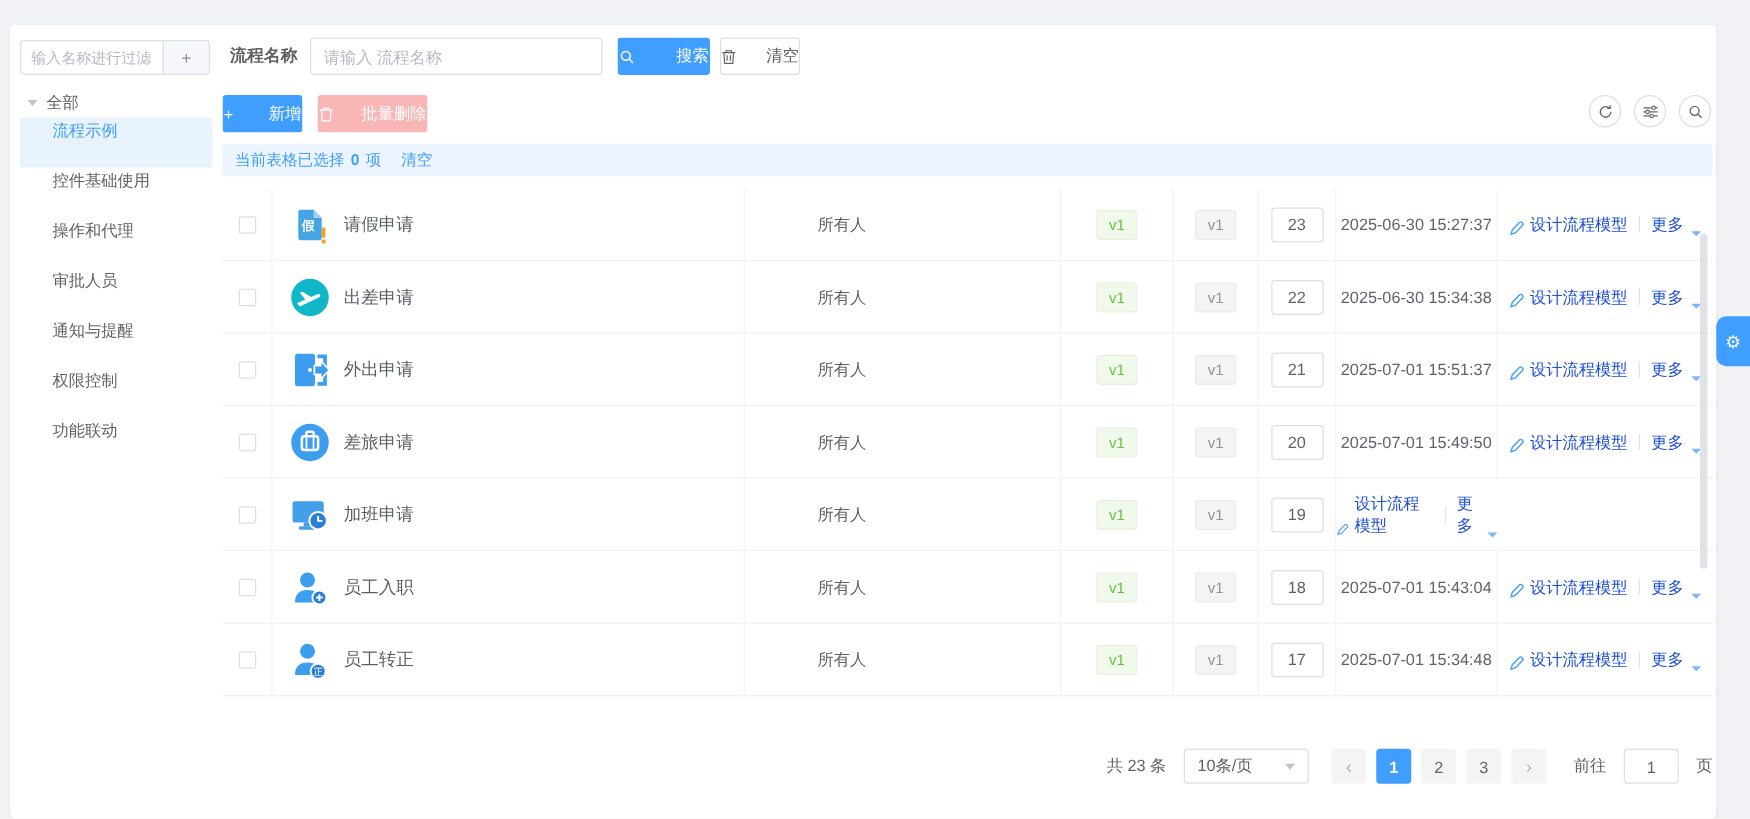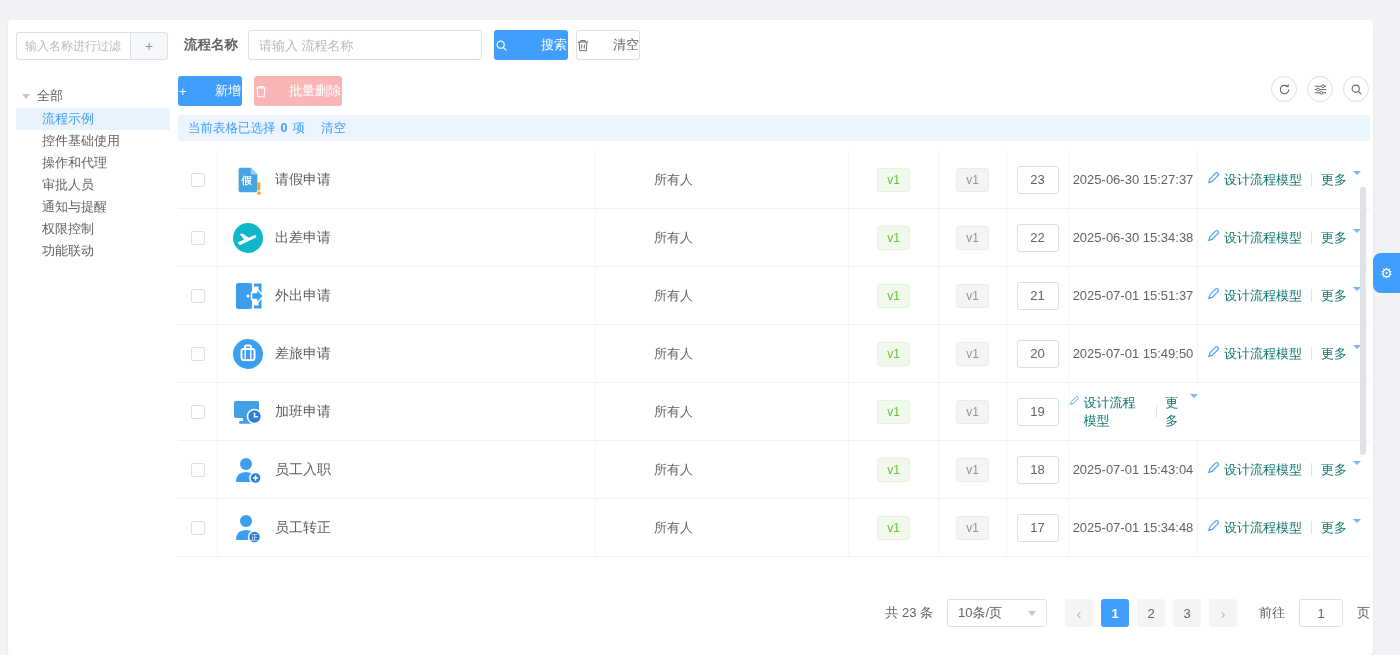--- a/index.html
+++ b/index.html
@@ -10,25 +10,25 @@
           background:#fff; border-radius:4px; box-shadow:0 1px 3px rgba(0,0,0,.06); }
 
   
   .sidebar { position:absolute; left:8px; top:12px; width:154px; }
   .filter-group { display:flex; width:152px; height:28px; }
   .filter-input { flex:1; min-width:0; border:1px solid #dcdfe6; border-right:none;
                   border-radius:3px 0 0 3px; padding:0 8px; font-size:12px; color:#606266; outline:none; }
   .filter-input::placeholder { color:#b4bac4; }
   .filter-add { width:38px; border:1px solid #dcdfe6; background:#f5f7fa; color:#8a8f99;
                 border-radius:0 3px 3px 0; font-size:14px; cursor:pointer; }
-  .tree { margin-top:24px; font-size:13px; color:#606266; }
+  .tree { margin-top:10px; font-size:13px; color:#606266; }
   .tree-root { display:flex; align-items:center; height:24px; cursor:pointer; }
   .caret { width:0; height:0; border-left:4.5px solid transparent; border-right:4.5px solid transparent;
            border-top:5.5px solid #c0c4cc; margin:0 7px 0 6px; }
-  .tree-item { height:22px; line-height:22px; padding-left:26px; cursor:pointer; border-radius:2px; }
+  .tree-item { height:40px; line-height:22px; padding-left:26px; cursor:pointer; border-radius:2px; }
   .tree-item.selected { background:#e8f3fe; color:#409eff; }
 
   
   .main { position:absolute; left:170px; top:0; width:1195px; height:635px; }
 
   .form-row { position:absolute; left:6px; top:10px; display:flex; align-items:center; }
   .form-label { font-size:13.5px; color:#606266; font-weight:bold; margin-right:10px; }
   .name-input { width:234px; height:30px; border:1px solid #dcdfe6; border-radius:3px;
                 padding:0 10px; font-size:13px; color:#606266; outline:none; }
   .name-input::placeholder { color:#b4bac4; }
@@ -67,21 +67,21 @@
   .td.col-scope { justify-content:flex-start; padding-left:58px; }
   .checkbox { width:14px; height:14px; border:1px solid #dcdfe6; border-radius:2px; background:#fff; cursor:pointer; }
   .row-icon { width:32px; height:32px; display:flex; align-items:center; justify-content:center; flex:none; }
   .row-name { font-size:14px; color:#5a5e66; }
   .tag { font-size:12px; line-height:1; padding:5px 9px; border-radius:3px; }
   .tag-green { background:#f0f9eb; color:#67c23a; border:1px solid #e6f3dc; }
   .tag-gray  { background:#f4f4f5; color:#909399; border:1px solid #ebebed; }
   .sort-input { width:42px; height:28px; border:1px solid #dcdfe6; border-radius:3px; text-align:center;
                 font-size:13px; color:#606266; outline:none; background:#fff; }
   .col-time { font-size:13px; color:#5f646c; }
-  .op-link { color:#0f766e; cursor:pointer; display:inline-flex; align-items:flex-start; gap:4px; font-size:13px; }
+  .op-link { color:#1d4ed8; cursor:pointer; display:inline-flex; align-items:flex-end; gap:4px; font-size:13px; }
   .op-div { width:1px; height:13px; background:#dde3ec; margin:0 9px; }
   .chev { width:0; height:0; border-left:4px solid transparent; border-right:4px solid transparent;
           border-top:4.5px solid #79b8f7; margin-left:2px; }
   .scroll-thumb { position:absolute; left:1182px; top:36px; width:6px; height:268px;
                   background:#dfe2e7; border-radius:3px; }
 
   
   .pagination { position:absolute; left:0; top:579px; width:1192px; display:flex; align-items:center;
                 justify-content:flex-end; gap:8px; font-size:13px; color:#606266; }
   .total-text { margin-right:6px; }

